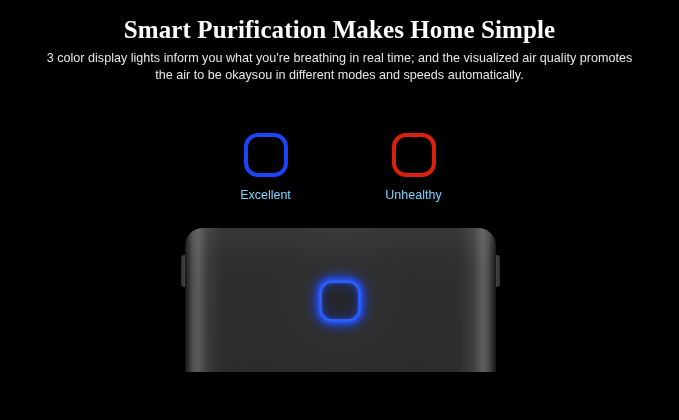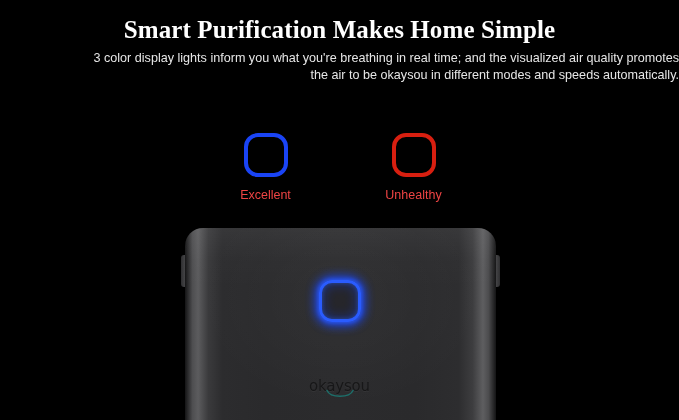--- a/index.html
+++ b/index.html
@@ -11,21 +11,21 @@
     width: 679px;
     height: 420px;
     overflow: hidden;
     font-family: "Liberation Sans", sans-serif;
     -webkit-font-smoothing: antialiased;
   }
 
   #page {
     position: relative;
     width: 679px;
-    height: 420px;
+    height: 372px;
     background: #000000;
     overflow: hidden;
   }
 
   
   .heading-block {
     position: absolute;
     top: 0;
     left: 0;
     width: 679px;
@@ -44,21 +44,20 @@
   }
 
   .subtitle {
     margin: 0;
     padding-top: 5px;
     font-family: "Liberation Sans", sans-serif;
     font-size: 12.6px;
     line-height: 17px;
     color: #e6e6e6;
     font-weight: 400;
-    text-align: right;
   }
   .subtitle .line {
     display: block;
   }
 
   
   .legend {
     position: absolute;
     top: 133px;
     left: 0;
@@ -82,21 +81,21 @@
     border-style: solid;
     border-width: 4px;
     border-radius: 14px;
     background: #000000;
   }
 
   .legend-label {
     margin-top: 11px;
     font-size: 12.5px;
     line-height: 15px;
-    color: #ef4444;
+    color: #7dd3fc;
     white-space: nowrap;
   }
 
   
   .device {
     position: absolute;
     left: 181px;
     top: 228px;
     width: 319px;
     height: 192px;

